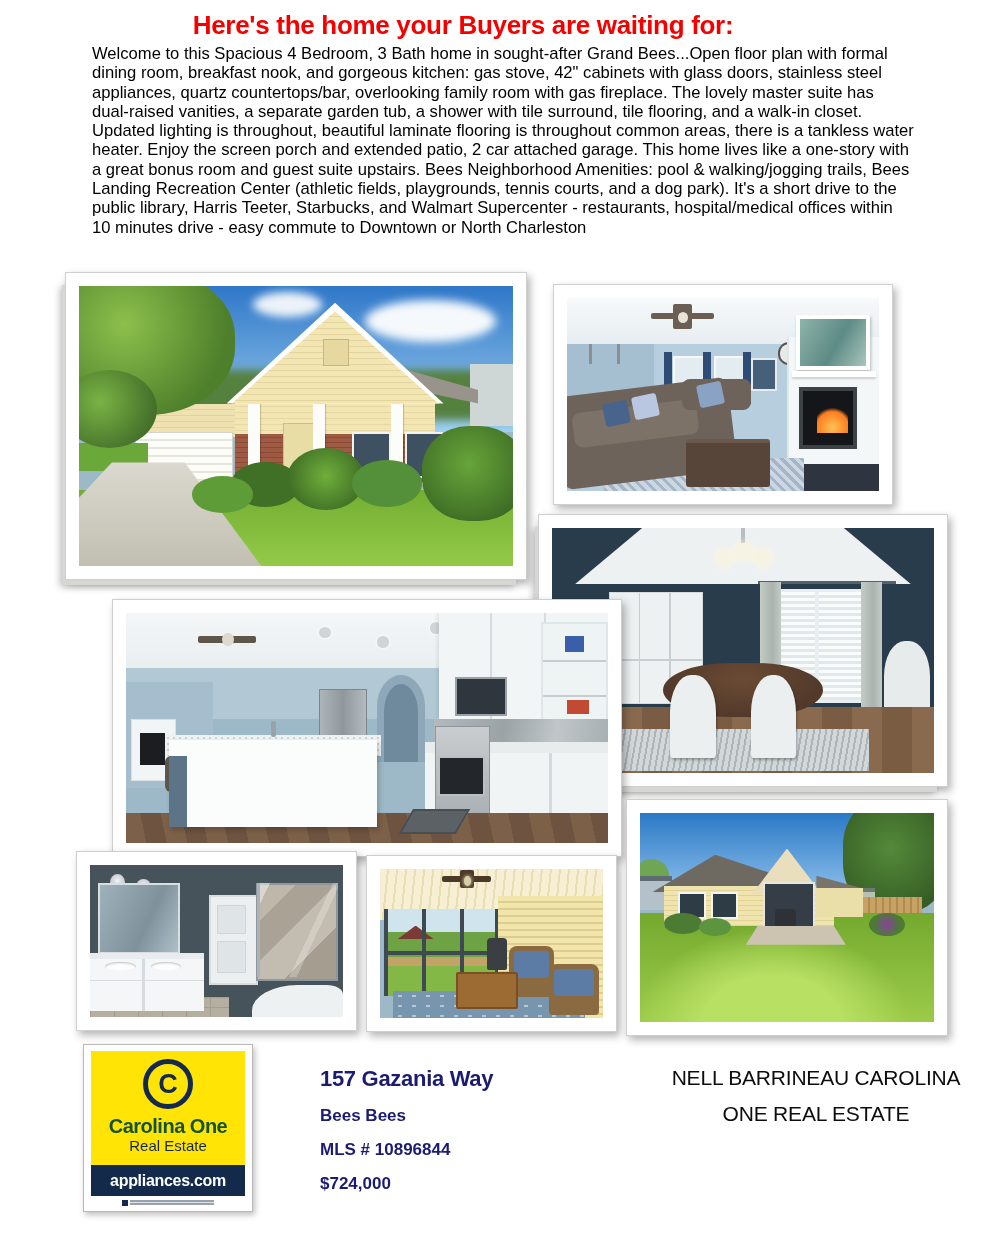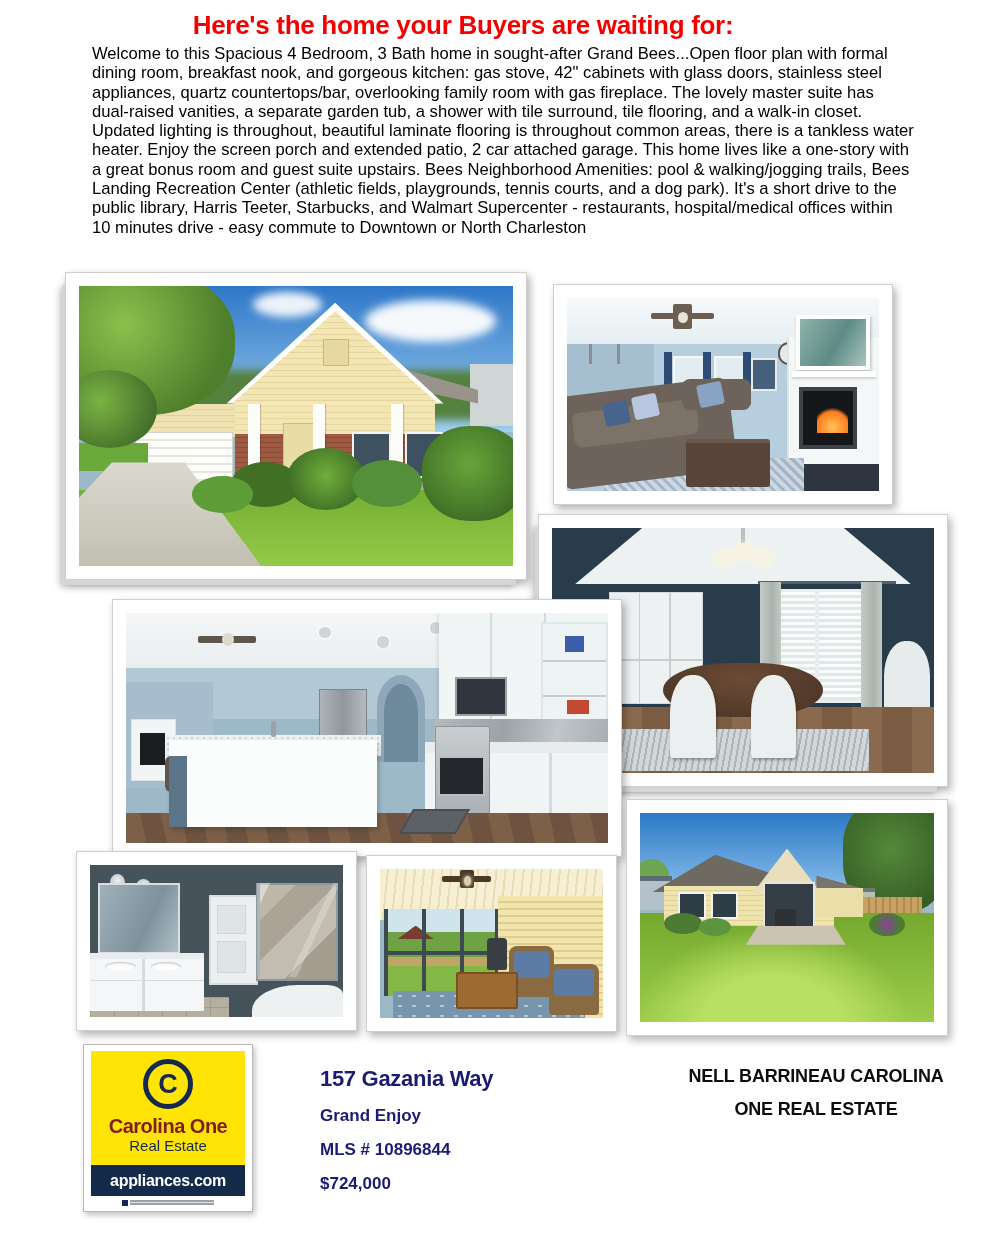--- a/index.html
+++ b/index.html
@@ -229,34 +229,34 @@
 
   
   .sign{position:absolute;left:83px;top:1044px;width:170px;height:168px;box-sizing:border-box;
         background:#fff;border:1px solid #b9b9b9;box-shadow:2px 3px 6px rgba(0,0,0,.25);
         padding:6px 7px 4px;}
   .sign-yellow{height:114px;background:#ffe405;display:flex;flex-direction:column;
                align-items:center;justify-content:flex-start;}
   .emblem{width:40px;height:40px;border:5px solid #14294d;border-radius:50%;margin-top:8px;
           display:flex;align-items:center;justify-content:center;
           font-size:27px;font-weight:bold;color:#14294d;line-height:1;}
-  .brand-name{margin-top:6px;font-size:20px;font-weight:bold;color:#7f1d1d;letter-spacing:-.5px;}
+  .brand-name{margin-top:6px;font-size:20px;font-weight:bold;color:#14532d;letter-spacing:-.5px;}
   .brand-tag{font-size:15px;color:#14294d;margin-top:-1px;}
   .sign-navy{height:31px;background:#132a4a;display:flex;align-items:center;justify-content:center;}
   .sign-web{color:#fff;font-size:16px;font-weight:bold;letter-spacing:-.3px;}
   .fine-print{width:92px;height:7px;margin:3px auto 0;display:flex;align-items:center;gap:2px;}
   .fp-sq{width:6px;height:6px;background:#14294d;}
   .fp-lines{flex:1;height:5px;
             background:repeating-linear-gradient(180deg,#97a2ad 0 2px,#dfe3e7 2px 3px);}
 
   .listing{position:absolute;left:320px;top:1066px;width:310px;text-align:left;color:#1b1c70;}
   .listing .addr{font-size:22px;font-weight:bold;letter-spacing:-.3px;}
   .listing .l2{font-size:17px;font-weight:bold;margin-top:14px;}
   .agent{position:absolute;left:660px;top:1066px;width:312px;text-align:center;color:#0d0d0d;}
-  .agent div{font-size:18px;font-weight:bold;margin-bottom:12px;letter-spacing:-.2px;}
+  .agent div{font-size:21px;font-weight:normal;margin-bottom:12px;letter-spacing:-.2px;}
 </style>
 </head>
 <body>
 
 <div class="page">
 
   <div class="title">Here's the home your Buyers are waiting for:</div>
   <div class="desc">Welcome to this Spacious 4 Bedroom, 3 Bath home in sought-after Grand Bees...Open floor plan with formal dining room, breakfast nook, and gorgeous kitchen: gas stove, 42" cabinets with glass doors, stainless steel appliances, quartz countertops/bar, overlooking family room with gas fireplace. The lovely master suite has dual-raised vanities, a separate garden tub, a shower with tile surround, tile flooring, and a walk-in closet. Updated lighting is throughout, beautiful laminate flooring is throughout common areas, there is a tankless water heater. Enjoy the screen porch and extended patio, 2 car attached garage. This home lives like a one-story with a great bonus room and guest suite upstairs. Bees Neighborhood Amenities: pool &amp; walking/jogging trails, Bees Landing Recreation Center (athletic fields, playgrounds, tennis courts, and a dog park). It's a short drive to the public library, Harris Teeter, Starbucks, and Walmart Supercenter - restaurants, hospital/medical offices within 10 minutes drive - easy commute to Downtown or North Charleston</div>
 
   <div class="photo stacked" id="photo-front">
@@ -465,21 +465,21 @@
       <span class="sign-web">appliances.com</span>
     </div>
     <div class="fine-print">
       <span class="fp-sq"></span>
       <span class="fp-lines"></span>
     </div>
   </div>
 
   <div class="listing">
     <div class="addr">157 Gazania Way</div>
-    <div class="l2">Grand Enjoy</div>
+    <div class="l2">Bees Bees</div>
     <div class="l2">MLS # 10896844</div>
     <div class="l2">$724,000</div>
   </div>
 
   <div class="agent">
     <div>NELL BARRINEAU CAROLINA</div>
     <div>ONE REAL ESTATE</div>
   </div>
 
 </div>

